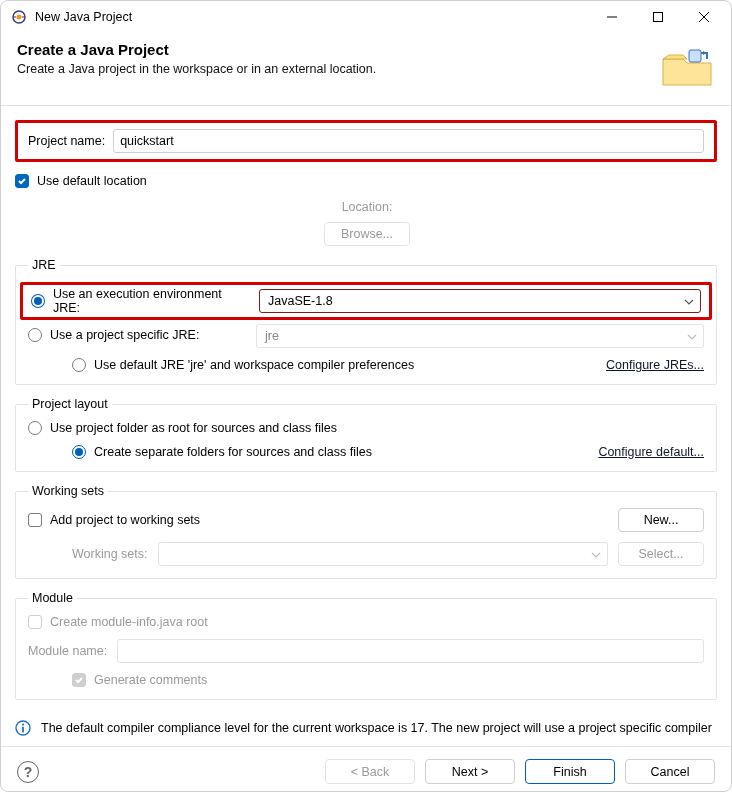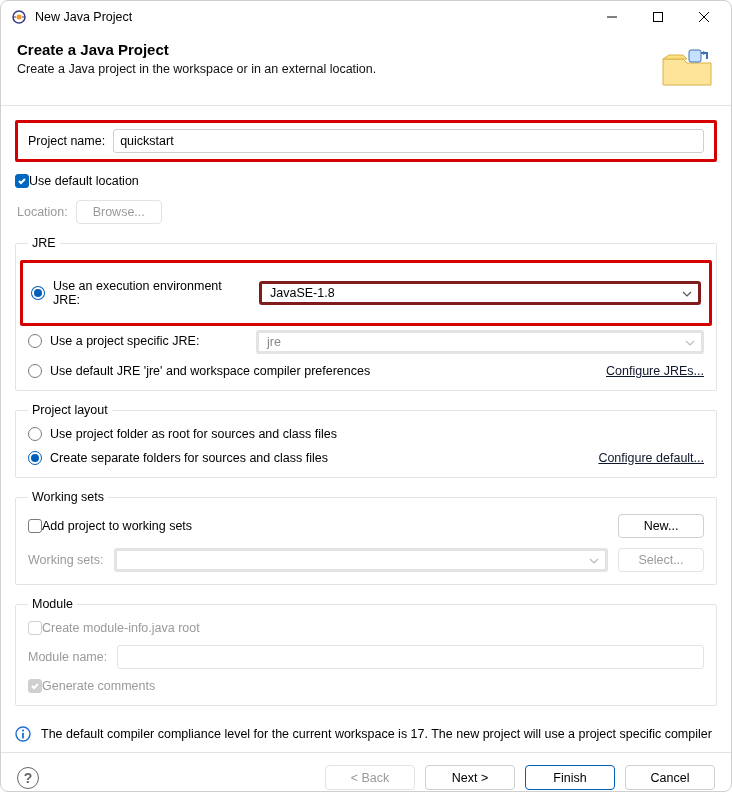--- a/index.html
+++ b/index.html
@@ -24,59 +24,59 @@
       border: 1px solid #cfcfcf; border-radius: 3px; height: 24px; padding: 0 6px;
       font-size: 12.5px; background: #fff; width: 100%;
     }
     input[type="text"][disabled], select[disabled] { background: #fff; color: #888; border-color: #e3e3e3; }
     .disabled-text { color: #9a9a9a; }
     input[type="text"][disabled] { color: #888; }
 
     .highlight { border: 3px solid #d40000; border-radius: 2px; padding: 6px 10px; }
     .highlight-inner { display: flex; align-items: center; gap: 8px; }
 
-    .checkbox { display: inline-flex; align-items: center; }
+    .checkbox { display: inline-flex; align-items: center; gap: 8px; }
     .checkbox .box { width: 14px; height: 14px; border: 1px solid #7a7a7a; border-radius: 3px; display: flex; align-items: center; justify-content: center; }
     .checkbox .box.checked { background: #0067c0; border-color: #0067c0; }
     .checkbox .box.checked svg { stroke: #fff; stroke-width: 2; fill: none; }
     .checkbox .box.disabled { border-color: #cfcfcf; background: #fff; }
     .checkbox .box.disabled.checked { background: #cfcfcf; border-color: #cfcfcf; }
     .checkbox .lbl.disabled { color: #9a9a9a; }
 
     .radio { display: inline-flex; align-items: center; gap: 8px; }
     .radio .dot { width: 14px; height: 14px; border: 1px solid #7a7a7a; border-radius: 50%; display: flex; align-items: center; justify-content: center; }
     .radio .dot.checked { border-color: #005fb8; }
     .radio .dot.checked::after { content: ""; width: 8px; height: 8px; border-radius: 50%; background: #005fb8; }
 
     fieldset.group { border: 1px solid #e3e3e3; border-radius: 2px; padding: 10px 12px 12px 12px; margin: 0; }
     fieldset.group legend { font-size: 12.5px; padding: 0 4px; }
     .group-row { margin-bottom: 10px; display: flex; align-items: center; gap: 10px; }
-    .group-row:last-child { margin-bottom: 0; }
+    .group-row:last-child { margin-bottom: 0; margin-left: 44px; }
     .link { color: #0f172a; text-decoration: underline; font-size: 12.5px; cursor: pointer; }
     .right-link { margin-left: auto; }
 
     .btn { height: 25px; padding: 0 18px; border: 1px solid #cfcfcf; border-radius: 4px; background: #fff; font-size: 12.5px; display: flex; align-items: center; justify-content: center; }
     .btn.disabled { color: #9a9a9a; border-color: #e3e3e3; }
     .btn.primary { border-color: #005fb8; }
     .btn-small { height: 24px; padding: 0 14px; min-width: 86px; }
 
     .info-bar { padding: 8px 16px 8px 16px; border-top: 1px solid #e3e3e3; margin-top: auto; }
     .info-row { display:flex; align-items: center; gap: 10px; font-size:12.5px; }
     .info-icon { width: 16px; height: 16px; flex-shrink:0; }
 
     .footer { border-top: 1px solid #e3e3e3; padding: 12px 16px; display: flex; align-items: center; gap: 10px; }
     .footer .spacer { flex: 1; }
     .help-icon { width: 22px; height: 22px; border: 1.5px solid #656565; border-radius: 50%; display: flex; align-items: center; justify-content: center; color: #656565; font-size: 14px; font-weight: bold; }
 
-    .loc-row { display:flex; align-items:center; gap:8px; padding-left: 2px; }
-    .jre-highlight { border: 3px solid #d40000; border-radius: 2px; padding: 16px 8px; margin: 0 -8px 4px -8px; }
+    .loc-row { display:flex; align-items:center; gap:8px; padding-left: 2px; flex-direction: column; }
+    .jre-highlight { border: 3px solid #d40000; border-radius: 2px; padding: 2px 8px; margin: 0 -8px 4px -8px; }
     .jre-control-row { display:flex; align-items:center; gap:8px; }
     .jre-radio-col { width: 220px; }
     .jre-select-col { flex: 1; }
-    .select-fake { position:relative; border:3px solid #7f1d1d; border-radius:3px; height:24px; padding:0 26px 0 8px; background:#fff; font-size:12.5px; display:flex; align-items:center; }
+    .select-fake { position:relative; border:1px solid #7f1d1d; border-radius:3px; height:24px; padding:0 26px 0 8px; background:#fff; font-size:12.5px; display:flex; align-items:center; }
     .select-fake.disabled { color:#888; border-color:#e3e3e3; }
     .select-fake .chev { position:absolute; right:6px; top:50%; transform:translateY(-50%); }
   </style>
 </head>
 <body>
 
 <div class="window">
   <div class="titlebar">
     <span class="app-icon">
       <svg width="14" height="14" viewBox="0 0 14 14">

